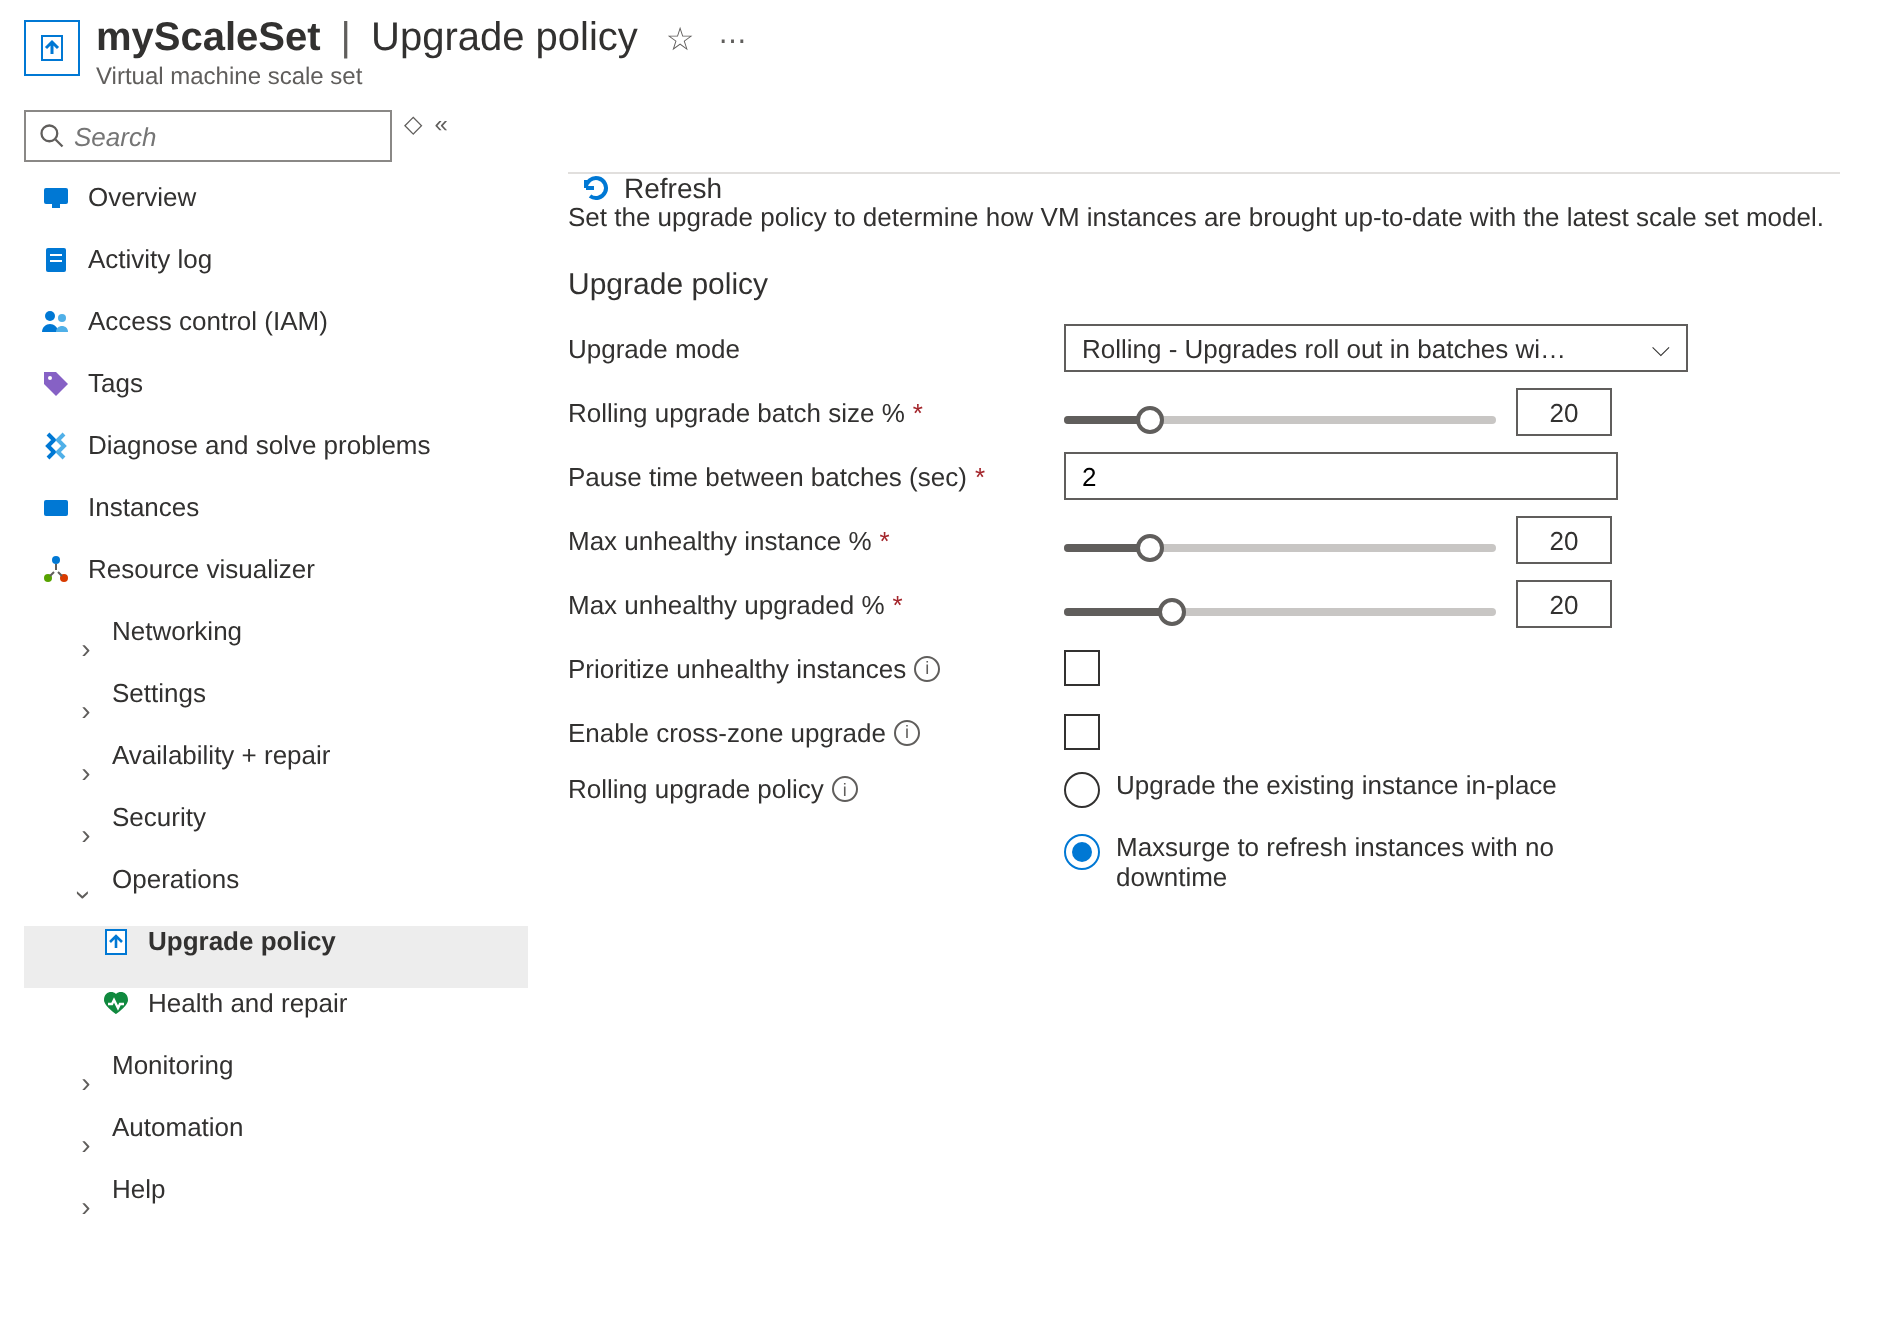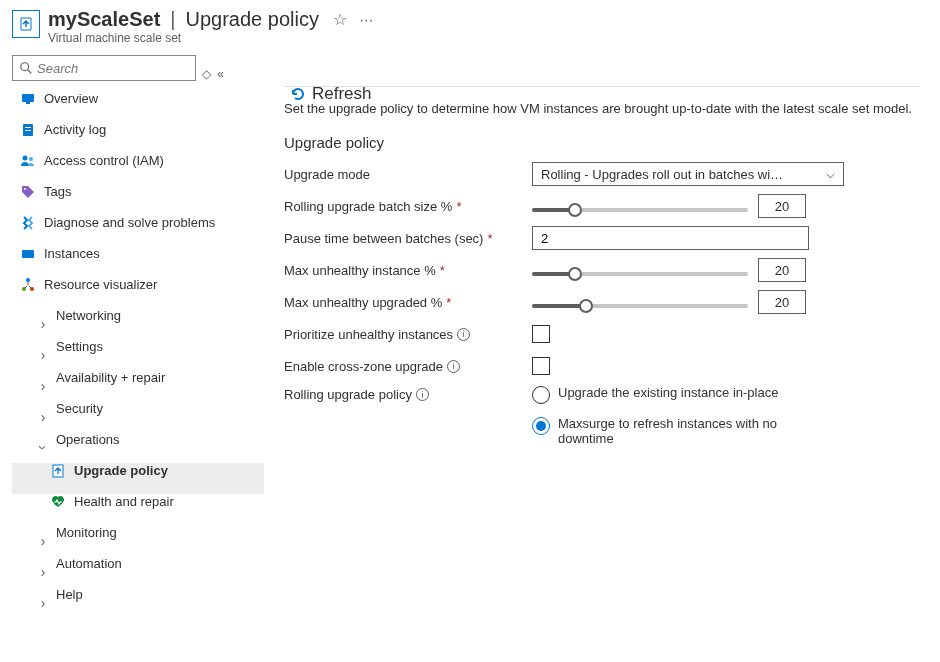--- a/index.html
+++ b/index.html
@@ -17,38 +17,38 @@
   .title-star { color:#605e5c; cursor:pointer; font-size:16px; margin-left:6px; }
   .title-more { color:#605e5c; cursor:pointer; font-size:14px; letter-spacing:2px; margin-left:4px; }
   .header-sub { color:#605e5c; font-size:12px; margin-top:0; }
 
   
   .body { display:flex; height:calc(100% - 56px); }
   .sidebar { width:264px; padding:6px 0 0 12px; }
   .main { flex:1; padding:4px 20px 0 20px; }
 
   
-  .search-row { display:flex; align-items:flex-end; gap:6px; margin-bottom:10px; }
+  .search-row { display:flex; align-items:flex-start; gap:6px; margin-bottom:10px; }
   .search-box { border:1px solid #8a8886; height:26px; width:184px; display:flex; align-items:center; padding:0 6px; }
   .search-box svg { width:14px; height:14px; fill:#605e5c; margin-right:4px; flex-shrink:0; }
   .search-box input { border:none; outline:none; font-size:13px; width:100%; font-style:italic; color:#323130; }
   .ctrl-icon { color:#605e5c; cursor:pointer; font-size:12px; }
 
   
   .nav-item { display:flex; height:31px; padding:0 8px; cursor:pointer; }
   .nav-item.indent { padding-left:24px; }
   .nav-item.indent2 { padding-left:38px; }
   .nav-item.selected { background:#ededed; font-weight:600; }
   .nav-icon { width:16px; height:16px; margin-right:8px; display:flex; align-items:center; justify-content:center; flex-shrink:0; }
   .nav-icon svg { width:16px; height:16px; }
   .chev { width:14px; margin-right:6px; color:#605e5c; font-size:14px; display:flex; align-items:center; justify-content:center; flex-shrink:0; }
 
   
   .toolbar { display:flex; align-items:center; height:34px; border-bottom:1px solid #e1dfdd; margin-bottom:14px; }
-  .toolbar-btn { display:flex; align-items:center; gap:6px; padding:4px 6px; cursor:pointer; color:#323130; font-size:17px;margin-top:48px; }
+  .toolbar-btn { display:flex; align-items:center; gap:6px; padding:4px 6px; cursor:pointer; color:#323130; font-size:14px;margin-top:48px; }
   .toolbar-btn svg { width:16px; height:16px; stroke:#0078d4; fill:none; stroke-width:2; }
 
   .desc { font-size:13px; margin-bottom:18px; }
 
   .section-title { font-size:15px; margin-bottom:10px; }
 
   .form-row { display:flex; align-items:center; min-height:26px; margin-bottom:6px; }
   .form-label { width:248px; font-size:13px; display:flex; align-items:center; gap:4px; }
   .req { color:#a4262c; }
   .info-icon { width:13px; height:13px; border:1px solid #605e5c; border-radius:50%; display:inline-flex; align-items:center; justify-content:center; font-size:9px; color:#605e5c; cursor:pointer; }

